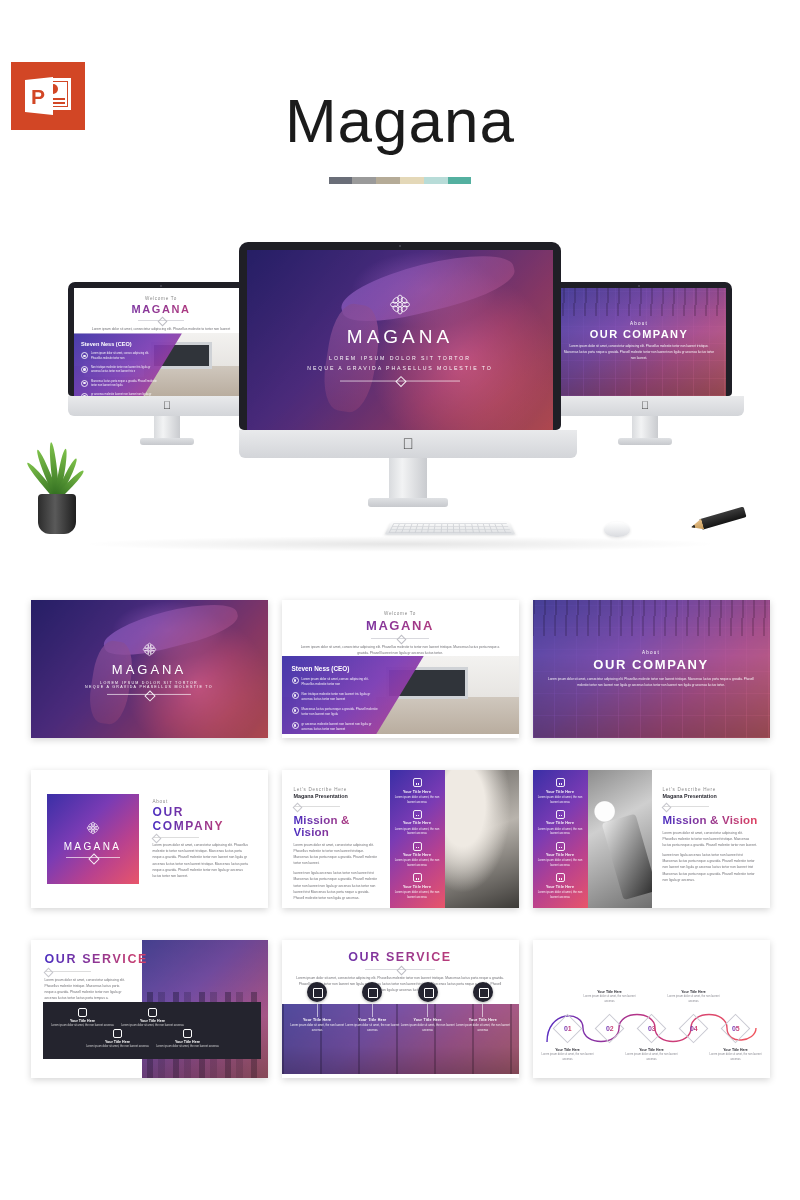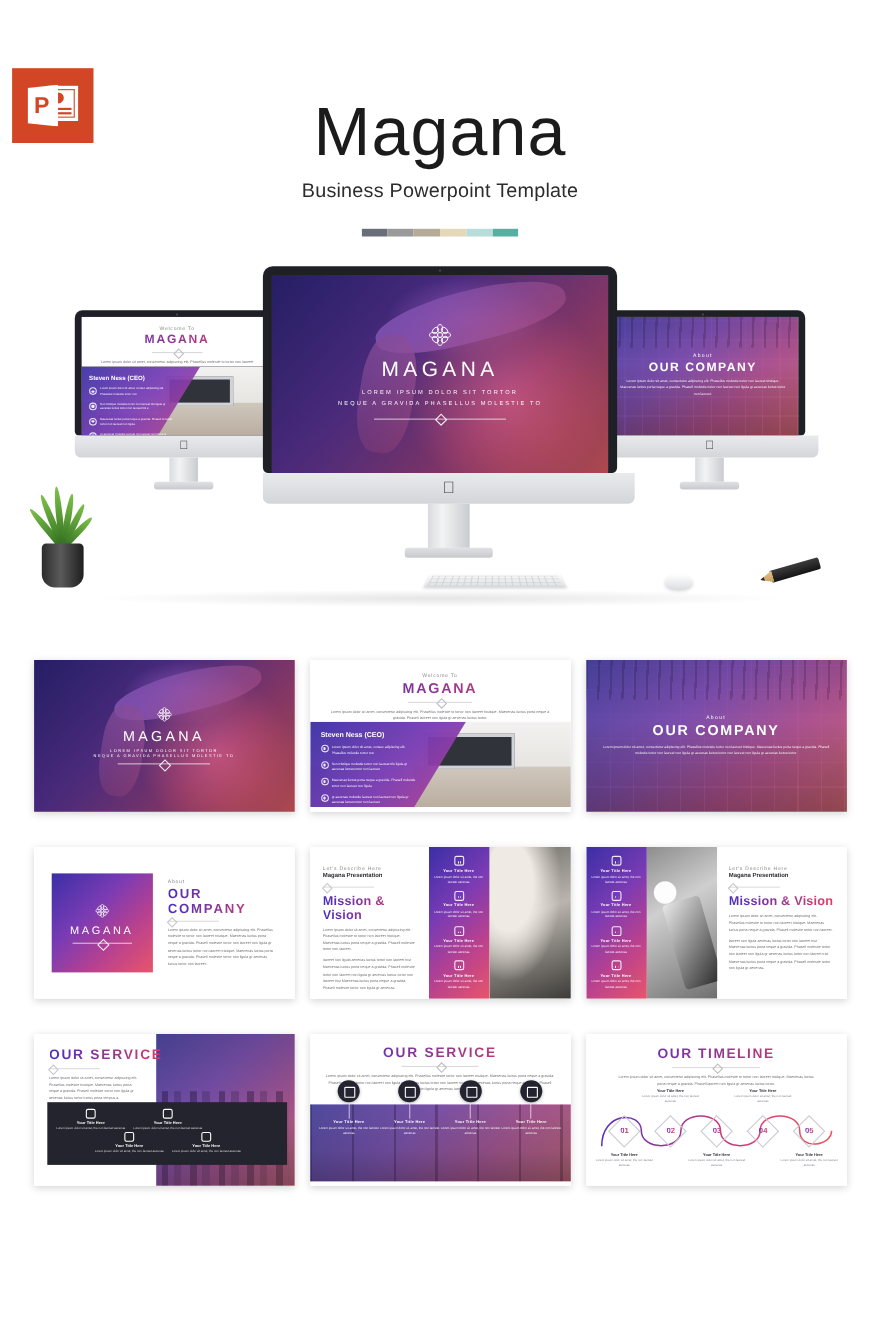--- a/index.html
+++ b/index.html
@@ -347,21 +347,20 @@
       <div class="ln1"></div>
       <div class="ln2"></div>
       <div class="panel">
         <span class="pletter">P</span>
       </div>
     </div>
   </div>
 
   <div class="hero">
     <div class="hero-title">Magana</div>
-    <div class="hero-sub">Business Powerpoint Template</div>
     <div class="swatch-bar" id="swatchBar">
         <i style="background: rgb(106, 110, 120);"></i>
         <i style="background: rgb(154, 154, 154);"></i>
         <i style="background: rgb(181, 171, 151);"></i>
         <i style="background: rgb(228, 216, 184);"></i>
         <i style="background: rgb(184, 220, 216);"></i>
         <i style="background: rgb(84, 176, 160);"></i>
       </div>
   </div>
 
@@ -751,25 +750,20 @@
               <div class="stem"></div>
               <div class="feat-t">Your Title Here</div>
               <div class="feat-p">Lorem ipsum dolor sit amet, the non laoreet aecenas</div>
             </div>
           </div>
       </div>
     </div>
 
     <div class="thumb">
       <div class="thumb-inner" style="background:#fff;padding:11px 10px 0;">
-        <div style="text-align:center;">
-          <div class="tt-h-grad" style="font-size:12.5px;letter-spacing:1.4px;">OUR TIMELINE</div>
-          <div class="divider-d" style="width:80px;"></div>
-          <div class="tt-para" style="padding:0 16px;">Lorem ipsum dolor sit amet, consectetur adipiscing elit. Phasellus molestie to tortor non laoreet tristique. Maecenas luctus porta neque a gravida. Phasell laoreet non ligula gr aecenas luctus tortor.</div>
-        </div>
         <svg width="217" height="46" viewBox="0 0 217 46" style="position:absolute;left:10px;top:62px;">
           <defs>
             <linearGradient id="tlg" x1="0" y1="0" x2="1" y2="0">
               <stop offset="0" stop-color="#5a2ec0"></stop>
                 <stop offset="0.5" stop-color="#c3367f"></stop>
                 <stop offset="1" stop-color="#f0565e"></stop>
             </linearGradient>
           </defs>
           <path d="M4 40 C4 8, 40 8, 40 26 C40 44, 76 44, 76 26 C76 8, 112 8, 112 26 C112 44, 148 44, 148 26 C148 8, 184 8, 184 26 C184 44, 213 40, 213 26" fill="none" stroke="url(#tlg)" stroke-width="1.4"></path>
         </svg>

